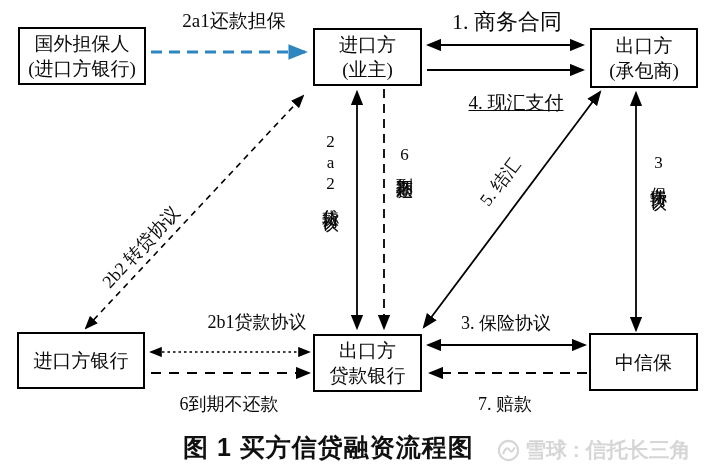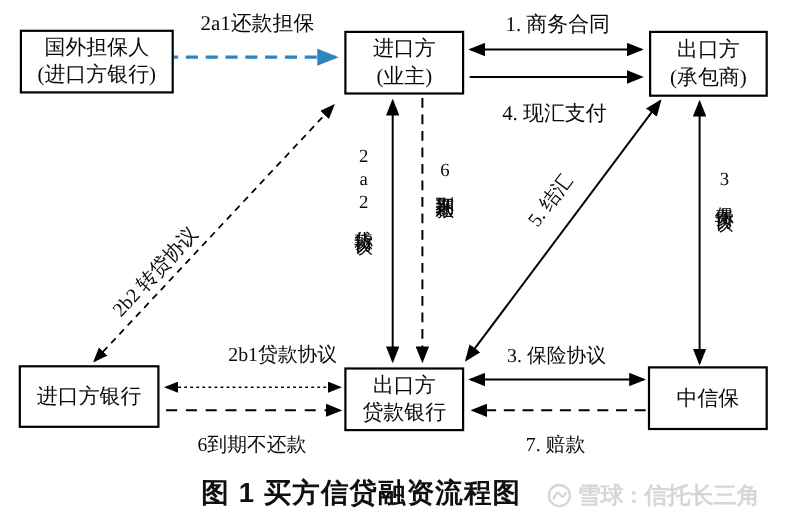--- a/index.html
+++ b/index.html
@@ -67,21 +67,21 @@
 
     <line x1="151" y1="352" x2="309" y2="352" stroke="#000" stroke-width="1.5" stroke-dasharray="2.5 3" marker-start="url(#ab)" marker-end="url(#ab)"></line>
 
     <line x1="151" y1="373" x2="309" y2="373" stroke="#000" stroke-width="1.8" stroke-dasharray="10 8" marker-end="url(#ab)"></line>
 
     <line x1="428" y1="345" x2="585" y2="345" stroke="#000" stroke-width="1.8" marker-start="url(#ab)" marker-end="url(#ab)"></line>
 
     <line x1="587" y1="373" x2="430" y2="373" stroke="#000" stroke-width="1.8" stroke-dasharray="10 7" marker-end="url(#ab)"></line>
   </svg>
 
-  <div class="node" style="left:18px;top:27px;width:140px;height:58px;">
+  <div class="node" style="left:18px;top:27px;width:128px;height:58px;">
     <div>国外担保人</div>
     <div>(进口方银行)</div>
   </div>
 
   <div class="node" style="left:313px;top:28px;width:109px;height:58px;">
     <div>进口方</div>
     <div>(业主)</div>
   </div>
 
   <div class="node" style="left:590px;top:28px;width:108px;height:60px;">
@@ -96,22 +96,22 @@
   <div class="node" style="left:313px;top:334px;width:109px;height:58px;">
     <div>出口方</div>
     <div>贷款银行</div>
   </div>
 
   <div class="node" style="left:589px;top:333px;width:109px;height:58px;align-items:center;">
     <div>中信保</div>
   </div>
 
   <div class="elabel" style="left:234px;top:21px;font-size:19px;">2a1还款担保</div>
-  <div class="elabel" style="left:507px;top:22px;font-size:19px;">1. 商务合同</div>
-  <div class="elabel" style="left:504px;top:103px;font-size:19px;">4. 现汇支付</div>
+  <div class="elabel" style="left:507px;top:22px;font-size:22px;">1. 商务合同</div>
+  <div class="elabel" style="left:516px;top:103px;font-size:19px;text-decoration:underline;">4. 现汇支付</div>
   <div class="elabel" style="left:229px;top:322px;margin-left:28px;">2b1贷款协议</div>
   <div class="elabel" style="left:229px;top:404px;">6到期不还款</div>
   <div class="elabel" style="left:506px;top:323px;">3. 保险协议</div>
   <div class="elabel" style="left:505px;top:404px;">7. 赔款</div>
 
   <div class="elabel rot" style="left:500px;top:182px;transform:translate(-50%,-50%) rotate(-53deg);">5. 结汇</div>
   <div class="elabel rot" style="left:141px;top:247px;transform:translate(-50%,-50%) rotate(-47deg);">2b2 转贷协议</div>
 
   <div class="vlabel" style="left:320px;top:132px;">2a2贷款协议</div>
   <div class="vlabel" style="left:394px;top:145px;letter-spacing:1px;">6到期不还款</div>

